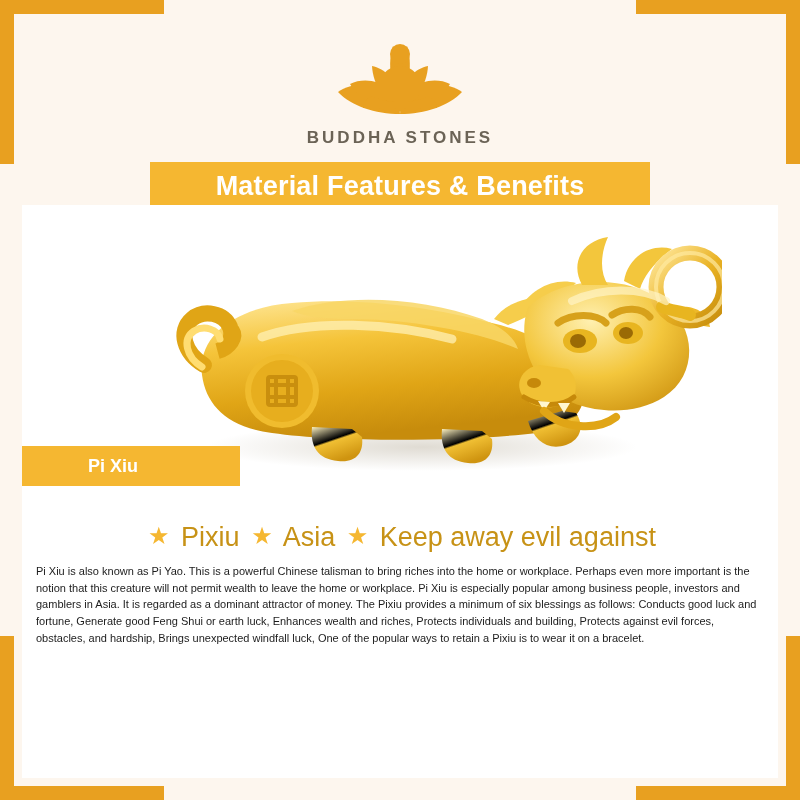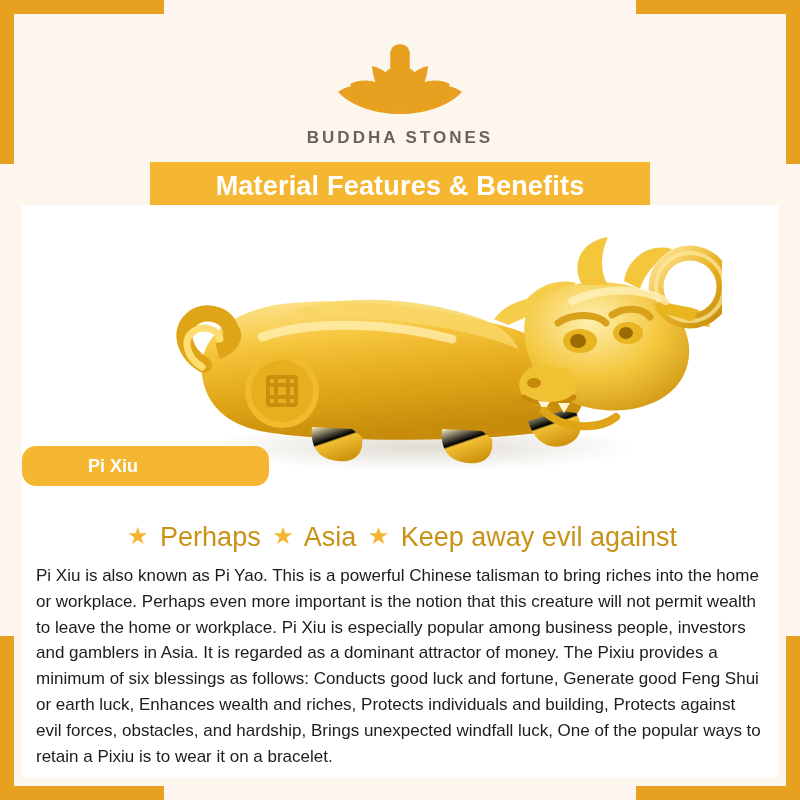--- a/index.html
+++ b/index.html
@@ -116,26 +116,25 @@
     position: absolute;
     top: 10px;
     left: 120px;
   }
 
   
   .label-tag {
     position: absolute;
     top: 446px;
     left: 22px;
-    width: 247px;
+    width: 218px;
     height: 40px;
     background: #f5b731;
     display: flex;
     align-items: center;
-    border-radius: 14px;
   }
   .label-tag span {
     color: #ffffff;
     font-size: 18px;
     font-weight: bold;
     padding-left: 66px;
   }
 
   
   .body-panel {
@@ -159,21 +158,21 @@
     font-size: 24px;
     vertical-align: 2px;
     padding: 0 4px;
   }
   .benefits-line .word {
     color: #c79216;
   }
 
   .description {
     margin: 10px 14px 16px 14px;
-    font-size: 17px;
+    font-size: 11px;
     line-height: 1.52;
     color: #1c1c1c;
     text-align: left;
   }
 </style>
 </head>
 <body>
 
 <div class="page">
 
@@ -328,21 +327,21 @@
     </svg>
   </div>
 
   <div class="label-tag">
     <span>Pi Xiu</span>
   </div>
 
   <div class="body-panel">
     <div class="benefits-line">
       <span class="star">★</span>
-      <span class="word">Perhaps</span>
+      <span class="word">Pixiu</span>
       <span class="star">★</span>
       <span class="word">Asia</span>
       <span class="star">★</span>
       <span class="word">Keep away evil against</span>
     </div>
     <p class="description">Pi Xiu is also known as Pi Yao. This is a powerful Chinese talisman to bring riches into the home or workplace. Perhaps even more important is the notion that this creature will not permit wealth to leave the home or workplace. Pi Xiu is especially popular among business people, investors and gamblers in Asia. It is regarded as a dominant attractor of money. The Pixiu provides a minimum of six blessings as follows: Conducts good luck and fortune, Generate good Feng Shui or earth luck, Enhances wealth and riches, Protects individuals and building, Protects against evil forces, obstacles, and hardship, Brings unexpected windfall luck, One of the popular ways to retain a Pixiu is to wear it on a bracelet.</p>
   </div>
 
 </div>
 

